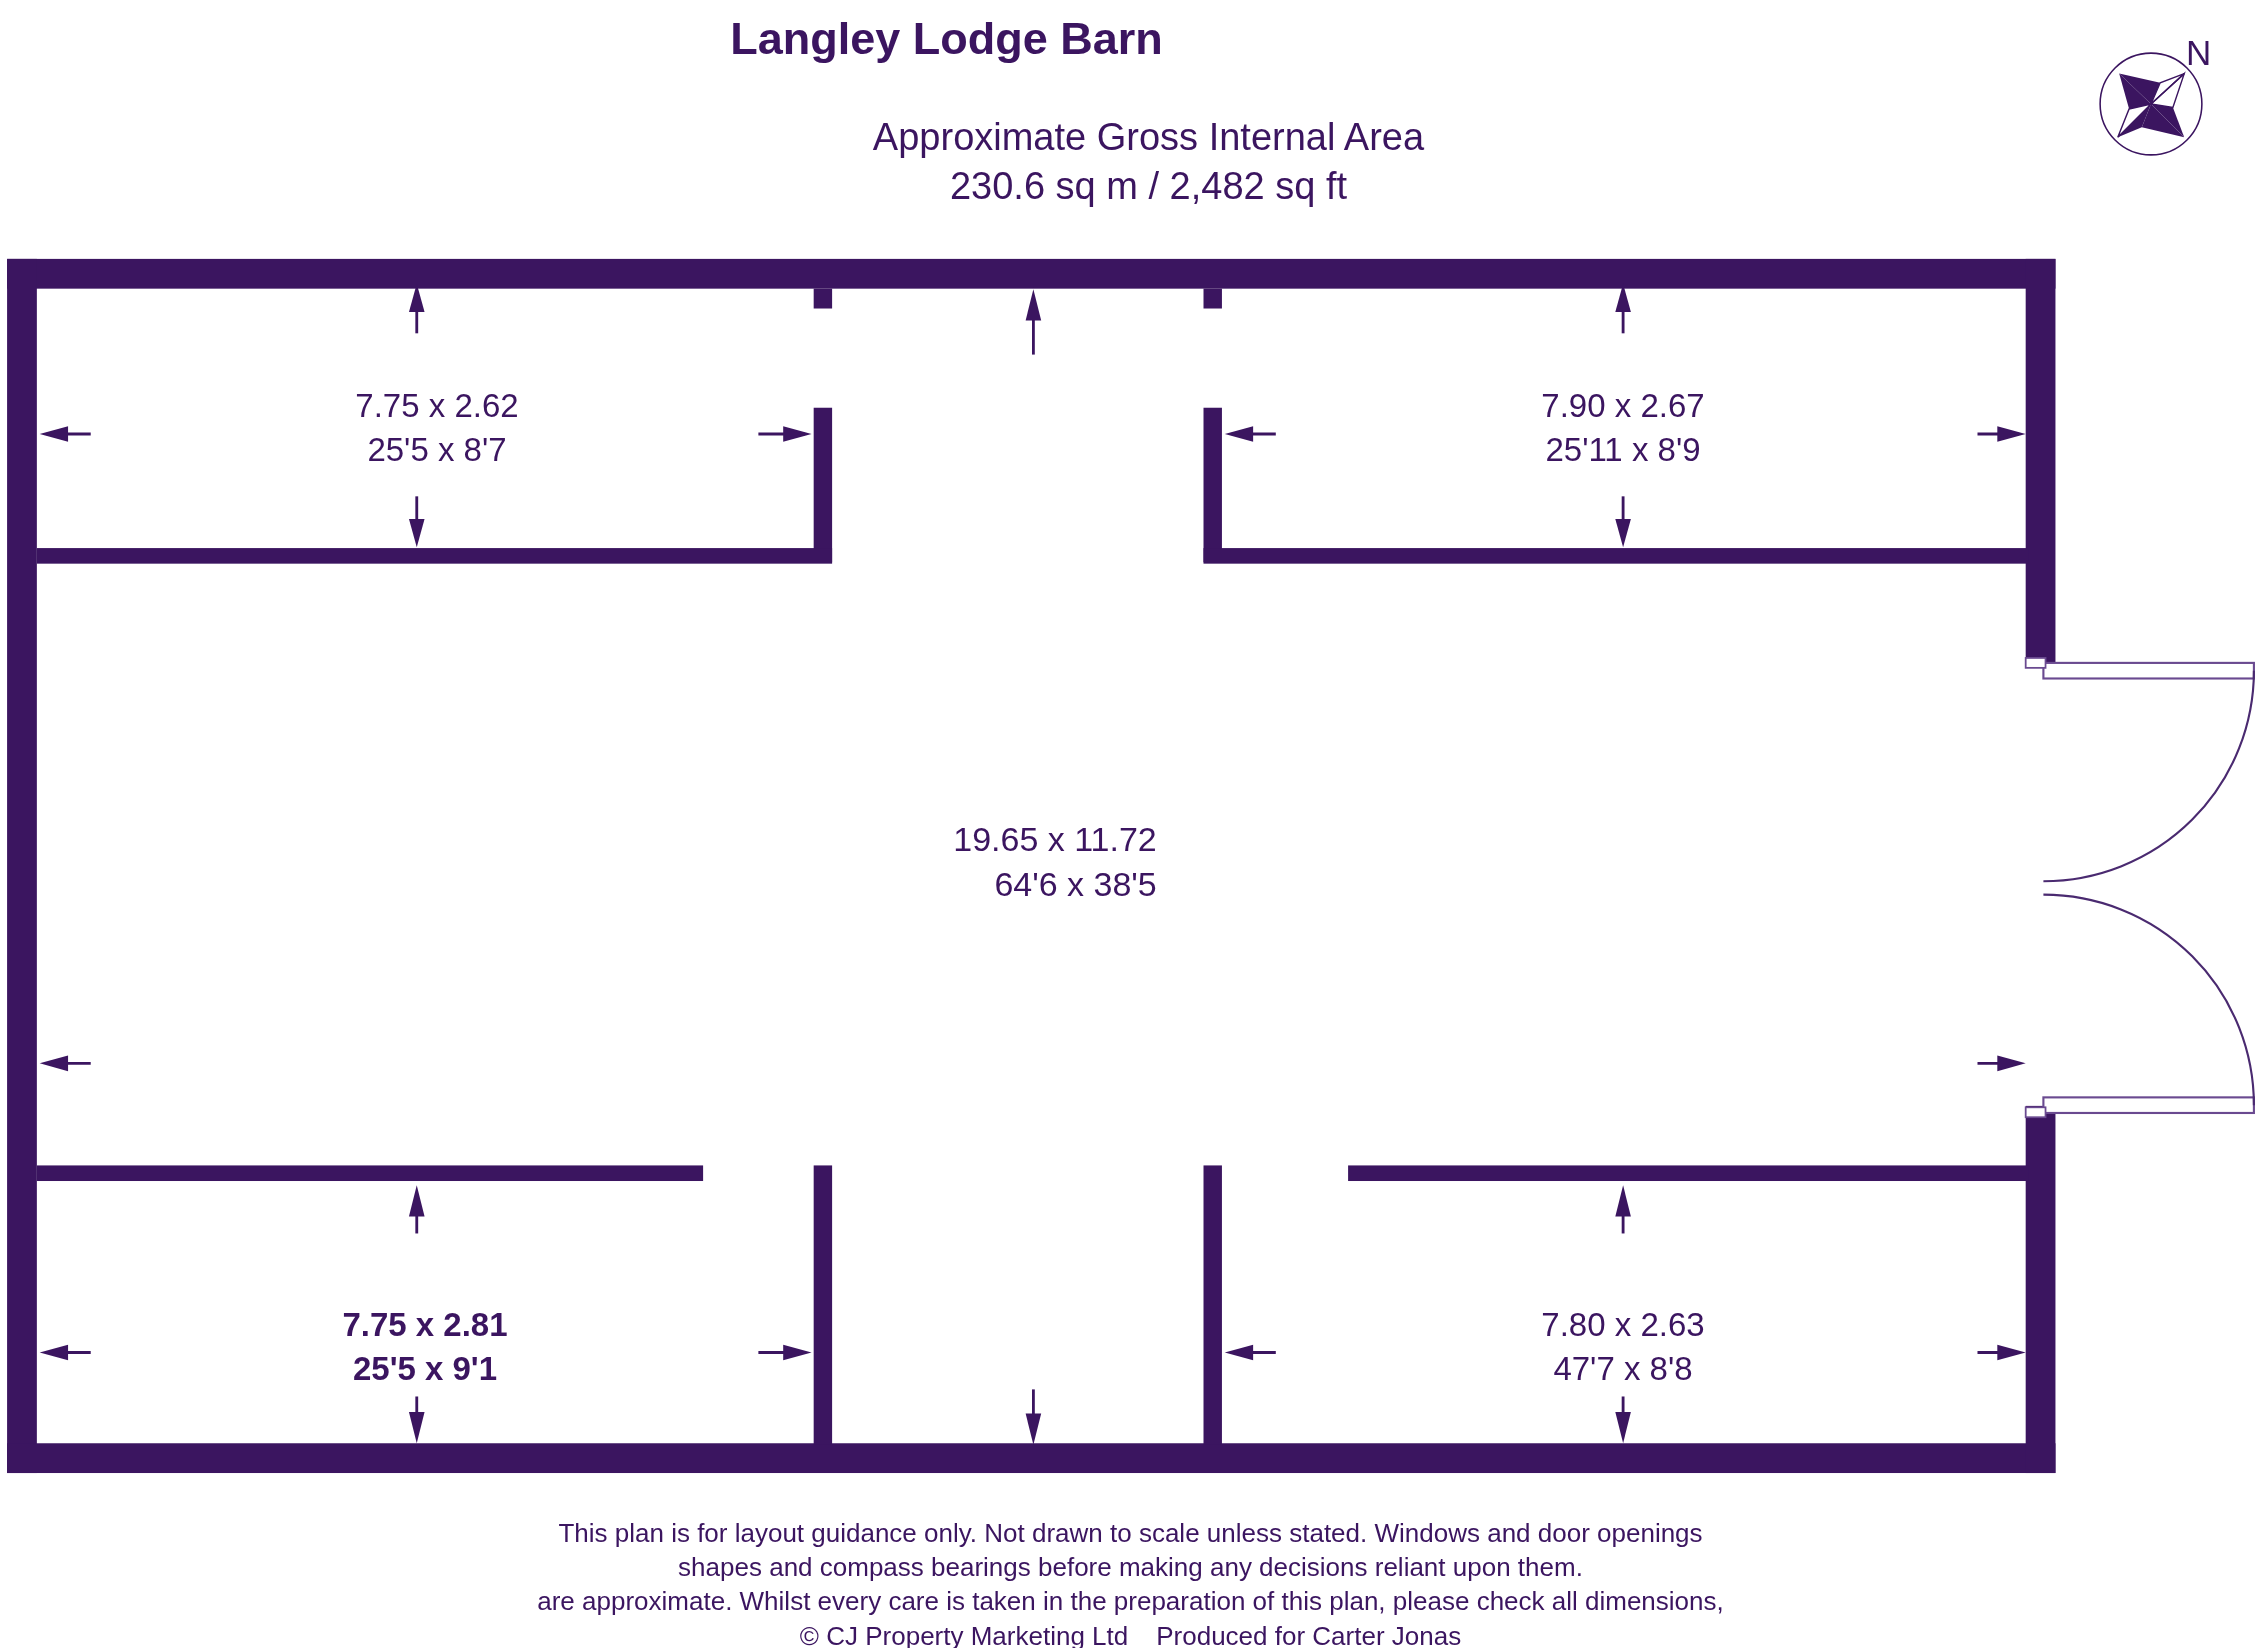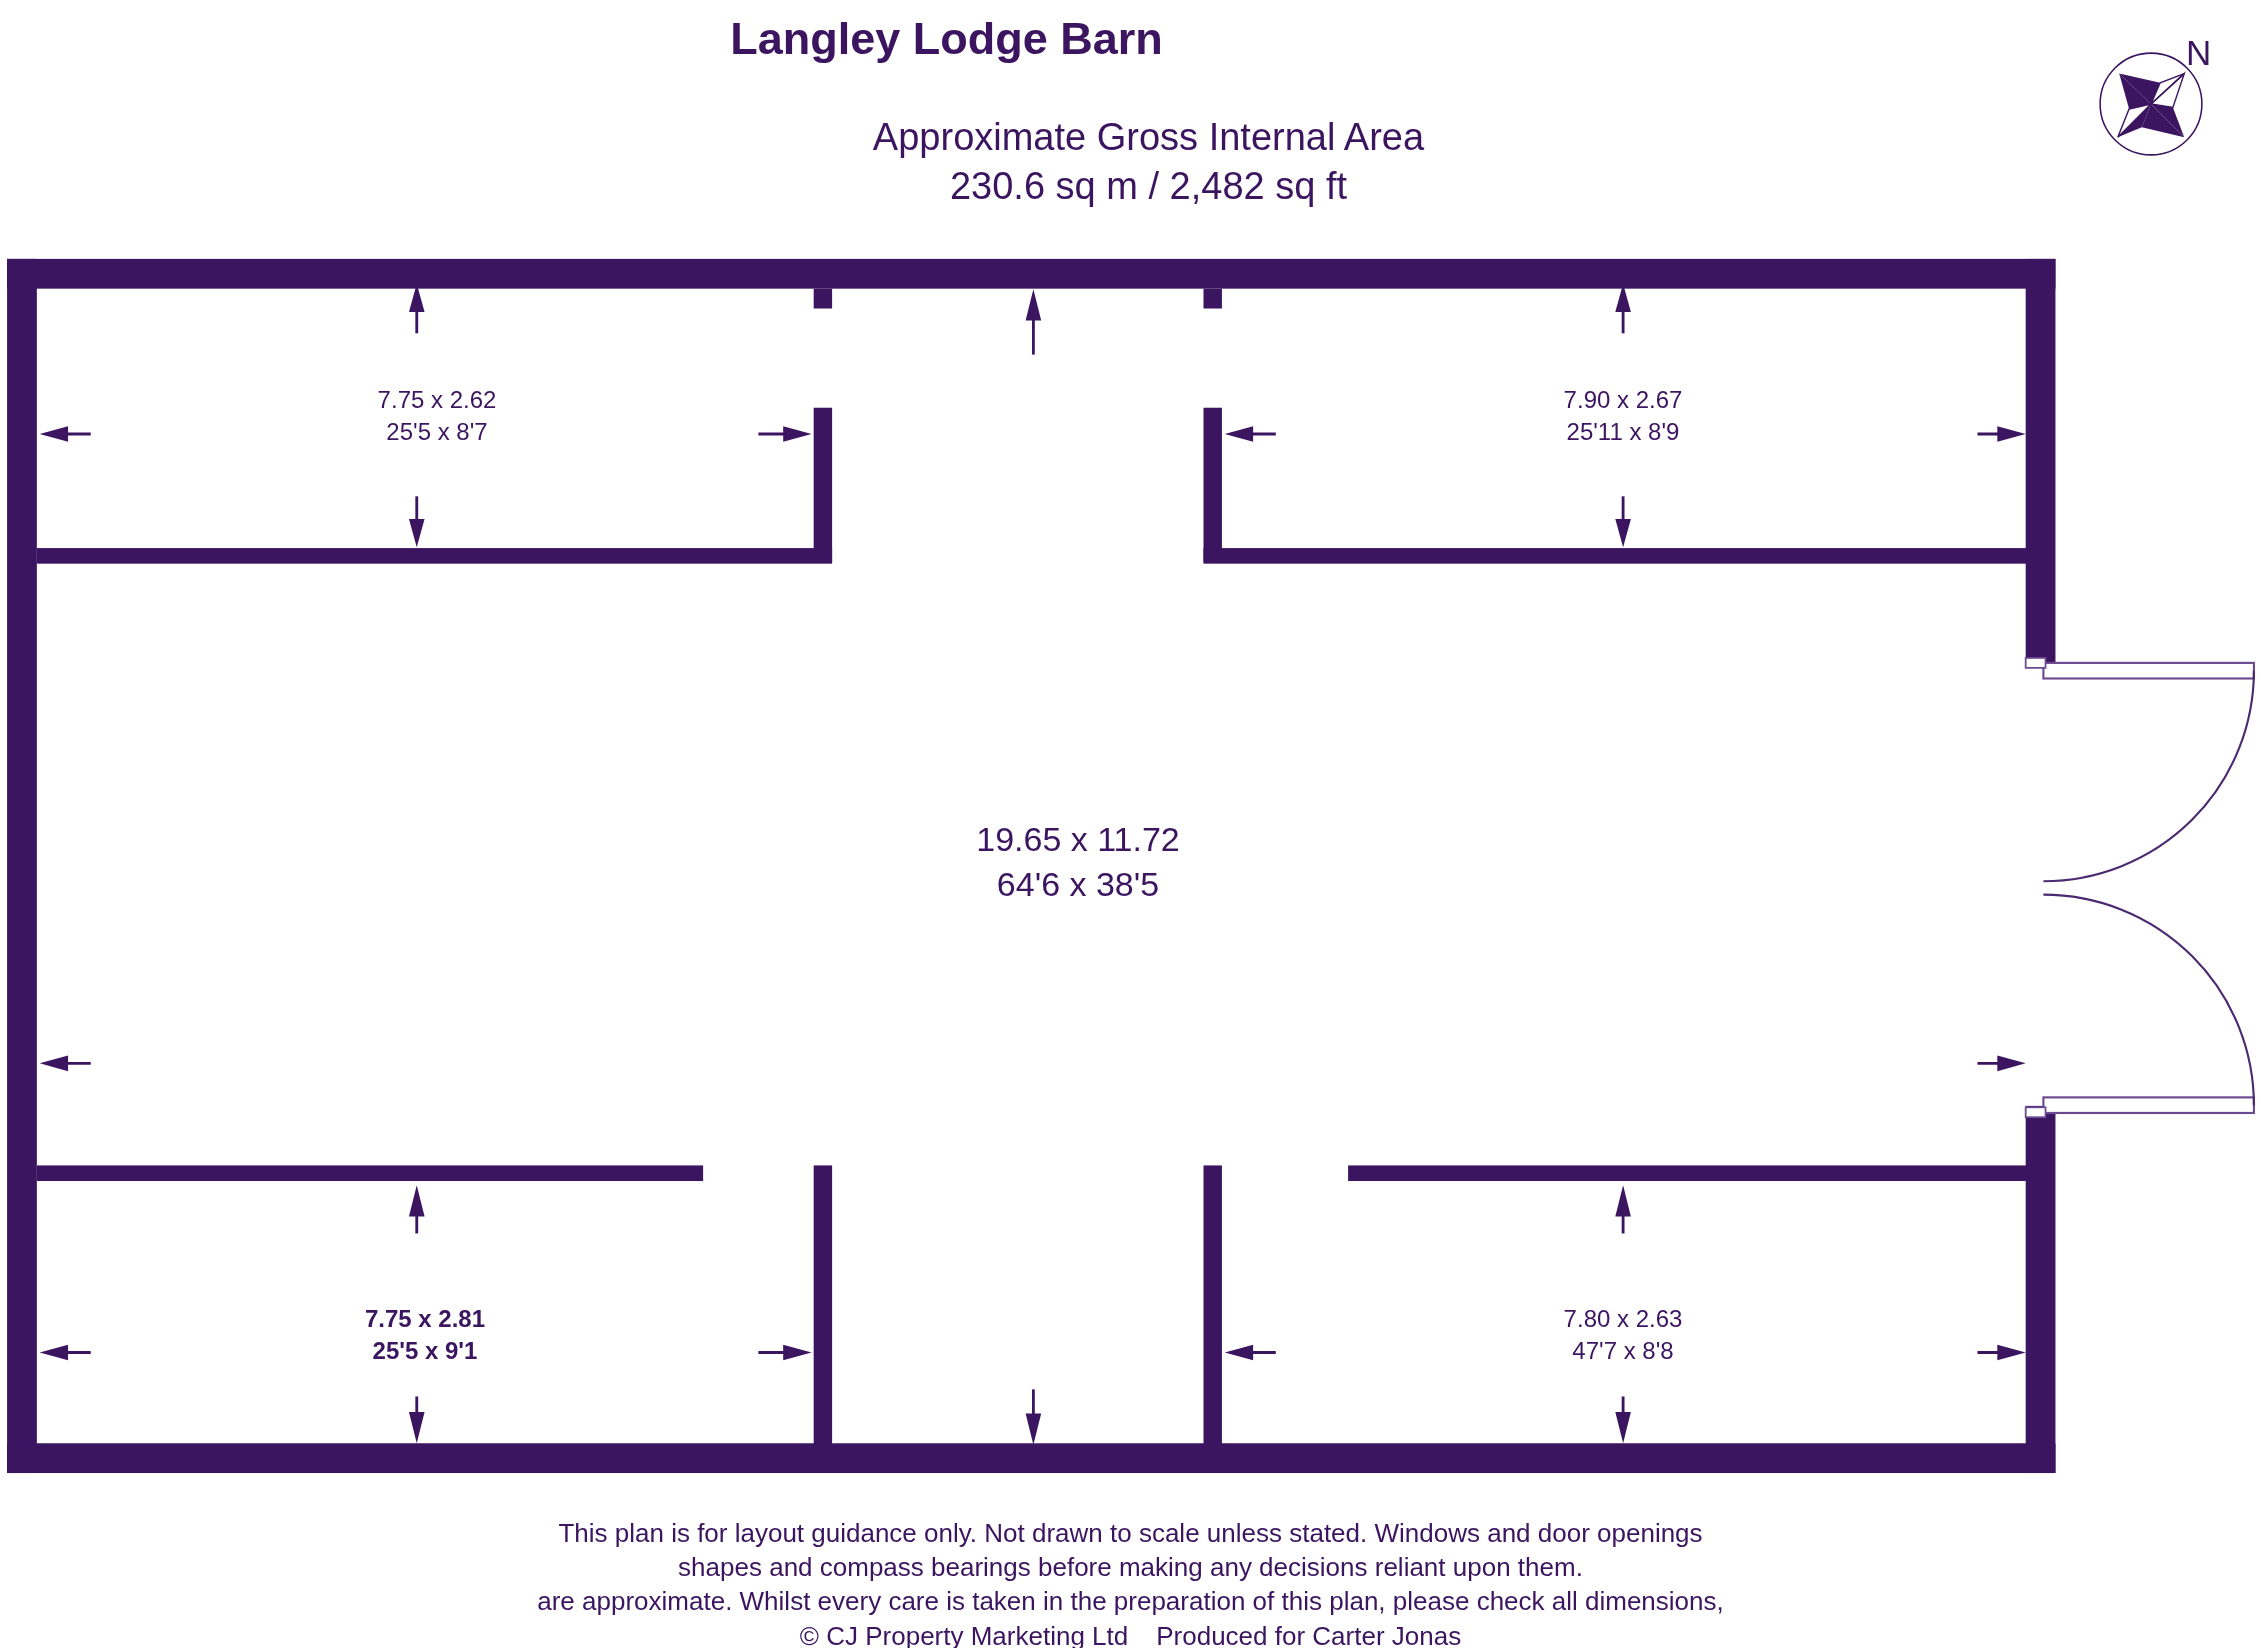--- a/index.html
+++ b/index.html
@@ -72,21 +72,21 @@
     top: 0;
     width: 2261px;
     height: 1649px;
     pointer-events: none;
   }
 
   
   .room-label {
     position: absolute;
     text-align: center;
-    font-size: 24px;
+    font-size: 33px;
     line-height: 1.33;
     color: #3b1560;
     white-space: nowrap;
     transform: translateX(-50%);
   }
   .room-label .metric { display: block; }
   .room-label .imperial { display: block; }
 
   .room-label.big { font-size: 34px; }
 
@@ -280,21 +280,21 @@
   <div class="room-label" style="left:437px; top:384px;">
     <span class="metric">7.75 x 2.62</span>
     <span class="imperial">25'5 x 8'7</span>
   </div>
 
   <div class="room-label" style="left:1623px; top:384px;">
     <span class="metric">7.90 x 2.67</span>
     <span class="imperial">25'11 x 8'9</span>
   </div>
 
-  <div class="room-label big" style="left:1078px; top:817px;">
+  <div class="room-label big" style="left:1055px; top:817px;text-align:right;">
     <span class="metric">19.65 x 11.72</span>
     <span class="imperial">64'6 x 38'5</span>
   </div>
 
   <div class="room-label" style="left:425px; top:1303px;font-weight:bold;">
     <span class="metric">7.75 x 2.81</span>
     <span class="imperial">25'5 x 9'1</span>
   </div>
 
   <div class="room-label" style="left:1623px; top:1303px;">

